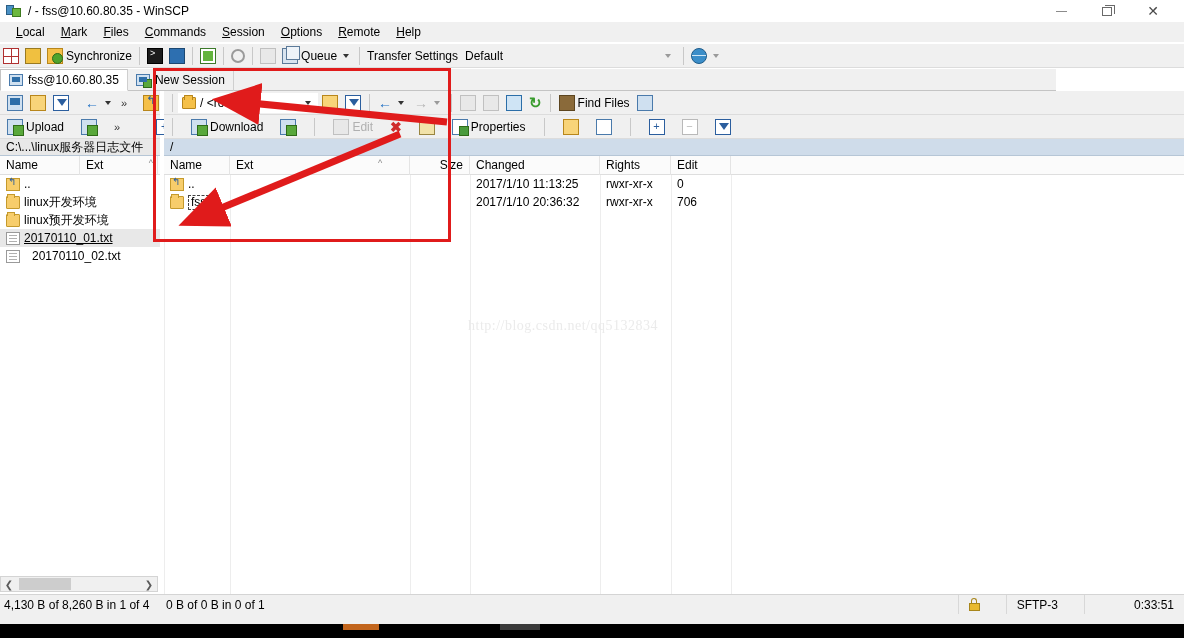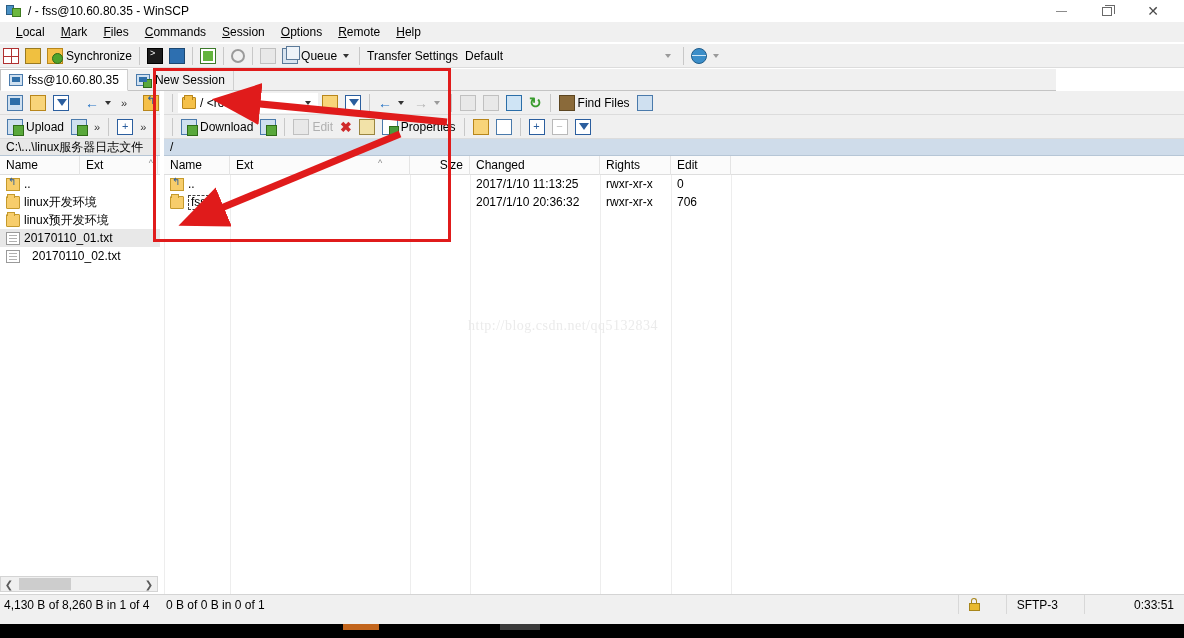--- a/index.html
+++ b/index.html
@@ -123,38 +123,38 @@
   
   .panel-left { position:absolute; left:0; top:91px; width:160px; height:501px; }
   .panel-right { position:absolute; left:164px; top:91px; width:1020px; height:501px; }
 
   .ptoolbar {
     height:24px; background:#f0f0f0; display:flex; align-items:center;
     border-bottom:1px solid #dcdcdc; padding-left:4px; gap:1px;
   }
   .ptoolbar2 {
     height:24px; background:#f0f0f0; display:flex; align-items:center;
-    border-bottom:1px solid #dcdcdc; padding-left:4px; gap:1px;
+    border-bottom:1px solid #dcdcdc; padding-left:4px; gap:11px;
   }
   .pathbar {
     height:17px; background:#cfdcea; border-bottom:1px solid #b6c6d6;
     display:flex; align-items:center; padding-left:6px; font-size:12px; color:#000;
   }
   .pathbar.left { background:#e8e8e8; }
   .colhead {
     height:19px; background:#fbfbfb; border-bottom:1px solid #dedede;
     display:flex; align-items:center; font-size:12px; position:relative;
   }
   .colhead .col { height:19px; display:flex; align-items:center; padding:0 6px;
                   border-right:1px solid #e4e4e4; position:relative; }
   .sortmark { position:absolute; font-size:9px; color:#888; }
 
   .filelist { background:#fff; position:relative; overflow:hidden; }
   .frow { height:18px; display:flex; align-items:center; font-size:12px; position:relative; }
-  .frow.selected { background:#e8e8e8; }
+  .frow.selected { background:#e8e8e8;text-decoration:underline; }
   .fcell { height:18px; display:flex; align-items:center; padding:0 6px; overflow:hidden; white-space:nowrap; }
   .fi { width:14px;height:13px;margin-right:4px;position:relative;flex:0 0 auto; }
   .fi-folder { background:#f7cd6b; border:1px solid #c59a2c; border-radius:1px; }
   .fi-folder:before{content:"";position:absolute;left:0px;top:-3px;width:6px;height:3px;background:#f7cd6b;border:1px solid #c59a2c;border-bottom:none;}
   .fi-up { background:#f7cd6b; border:1px solid #c59a2c; }
   .fi-up:after{content:"↰";position:absolute;left:1px;top:-3px;font-size:10px;color:#2b5e9e;}
   .fi-txt { background:#fff; border:1px solid #9a9a9a; }
   .fi-txt:after{content:"";position:absolute;left:2px;top:2px;width:8px;height:1px;
     box-shadow:0 3px 0 #b0b0b0, 0 6px 0 #b0b0b0; background:#b0b0b0; }
   .dashed-name { border:1px dashed #444; padding:0 2px; line-height:13px; }

